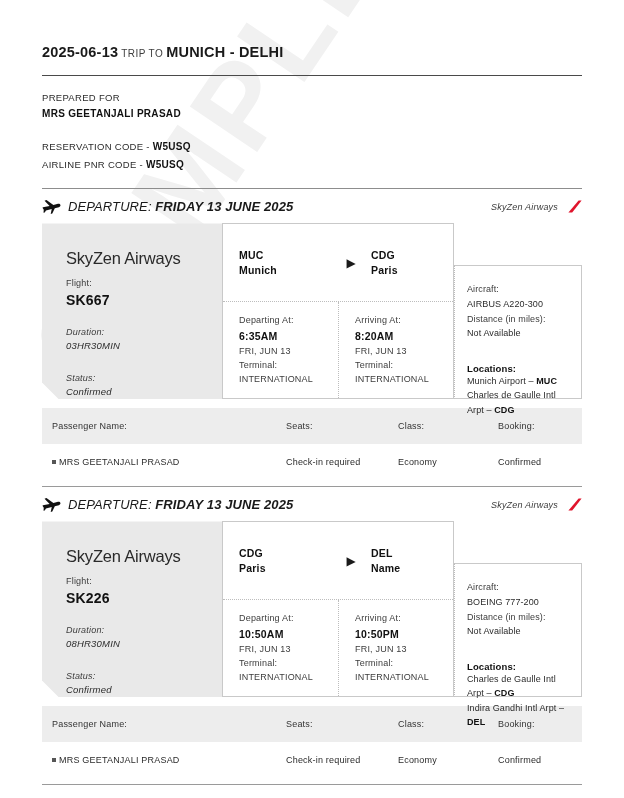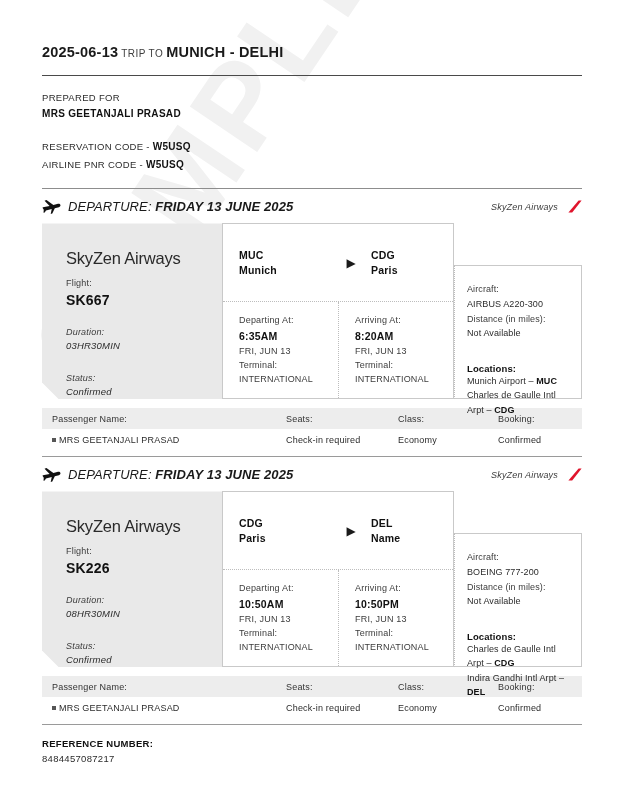--- a/index.html
+++ b/index.html
@@ -262,21 +262,21 @@
     line-height: 1.62;
     letter-spacing: 0.1px;
   }
   .loc-line b { font-weight: 700; color: #111; }
 
   
   .pax-strip { margin-top: 9px; }
   .pax-row {
     display: flex;
     align-items: center;
-    height: 21px;
+    height: 36px;
   }
   .pax-row.head { background: #ededed; }
   .pax-c1 { flex: 0 0 244px; padding-left: 10px; }
   .pax-c2 { flex: 0 0 112px; }
   .pax-c3 { flex: 0 0 100px; }
   .pax-c4 { flex: 1 1 auto; }
   .pax-lbl {
     font-size: 9px;
     color: #333;
     letter-spacing: 0.2px;

